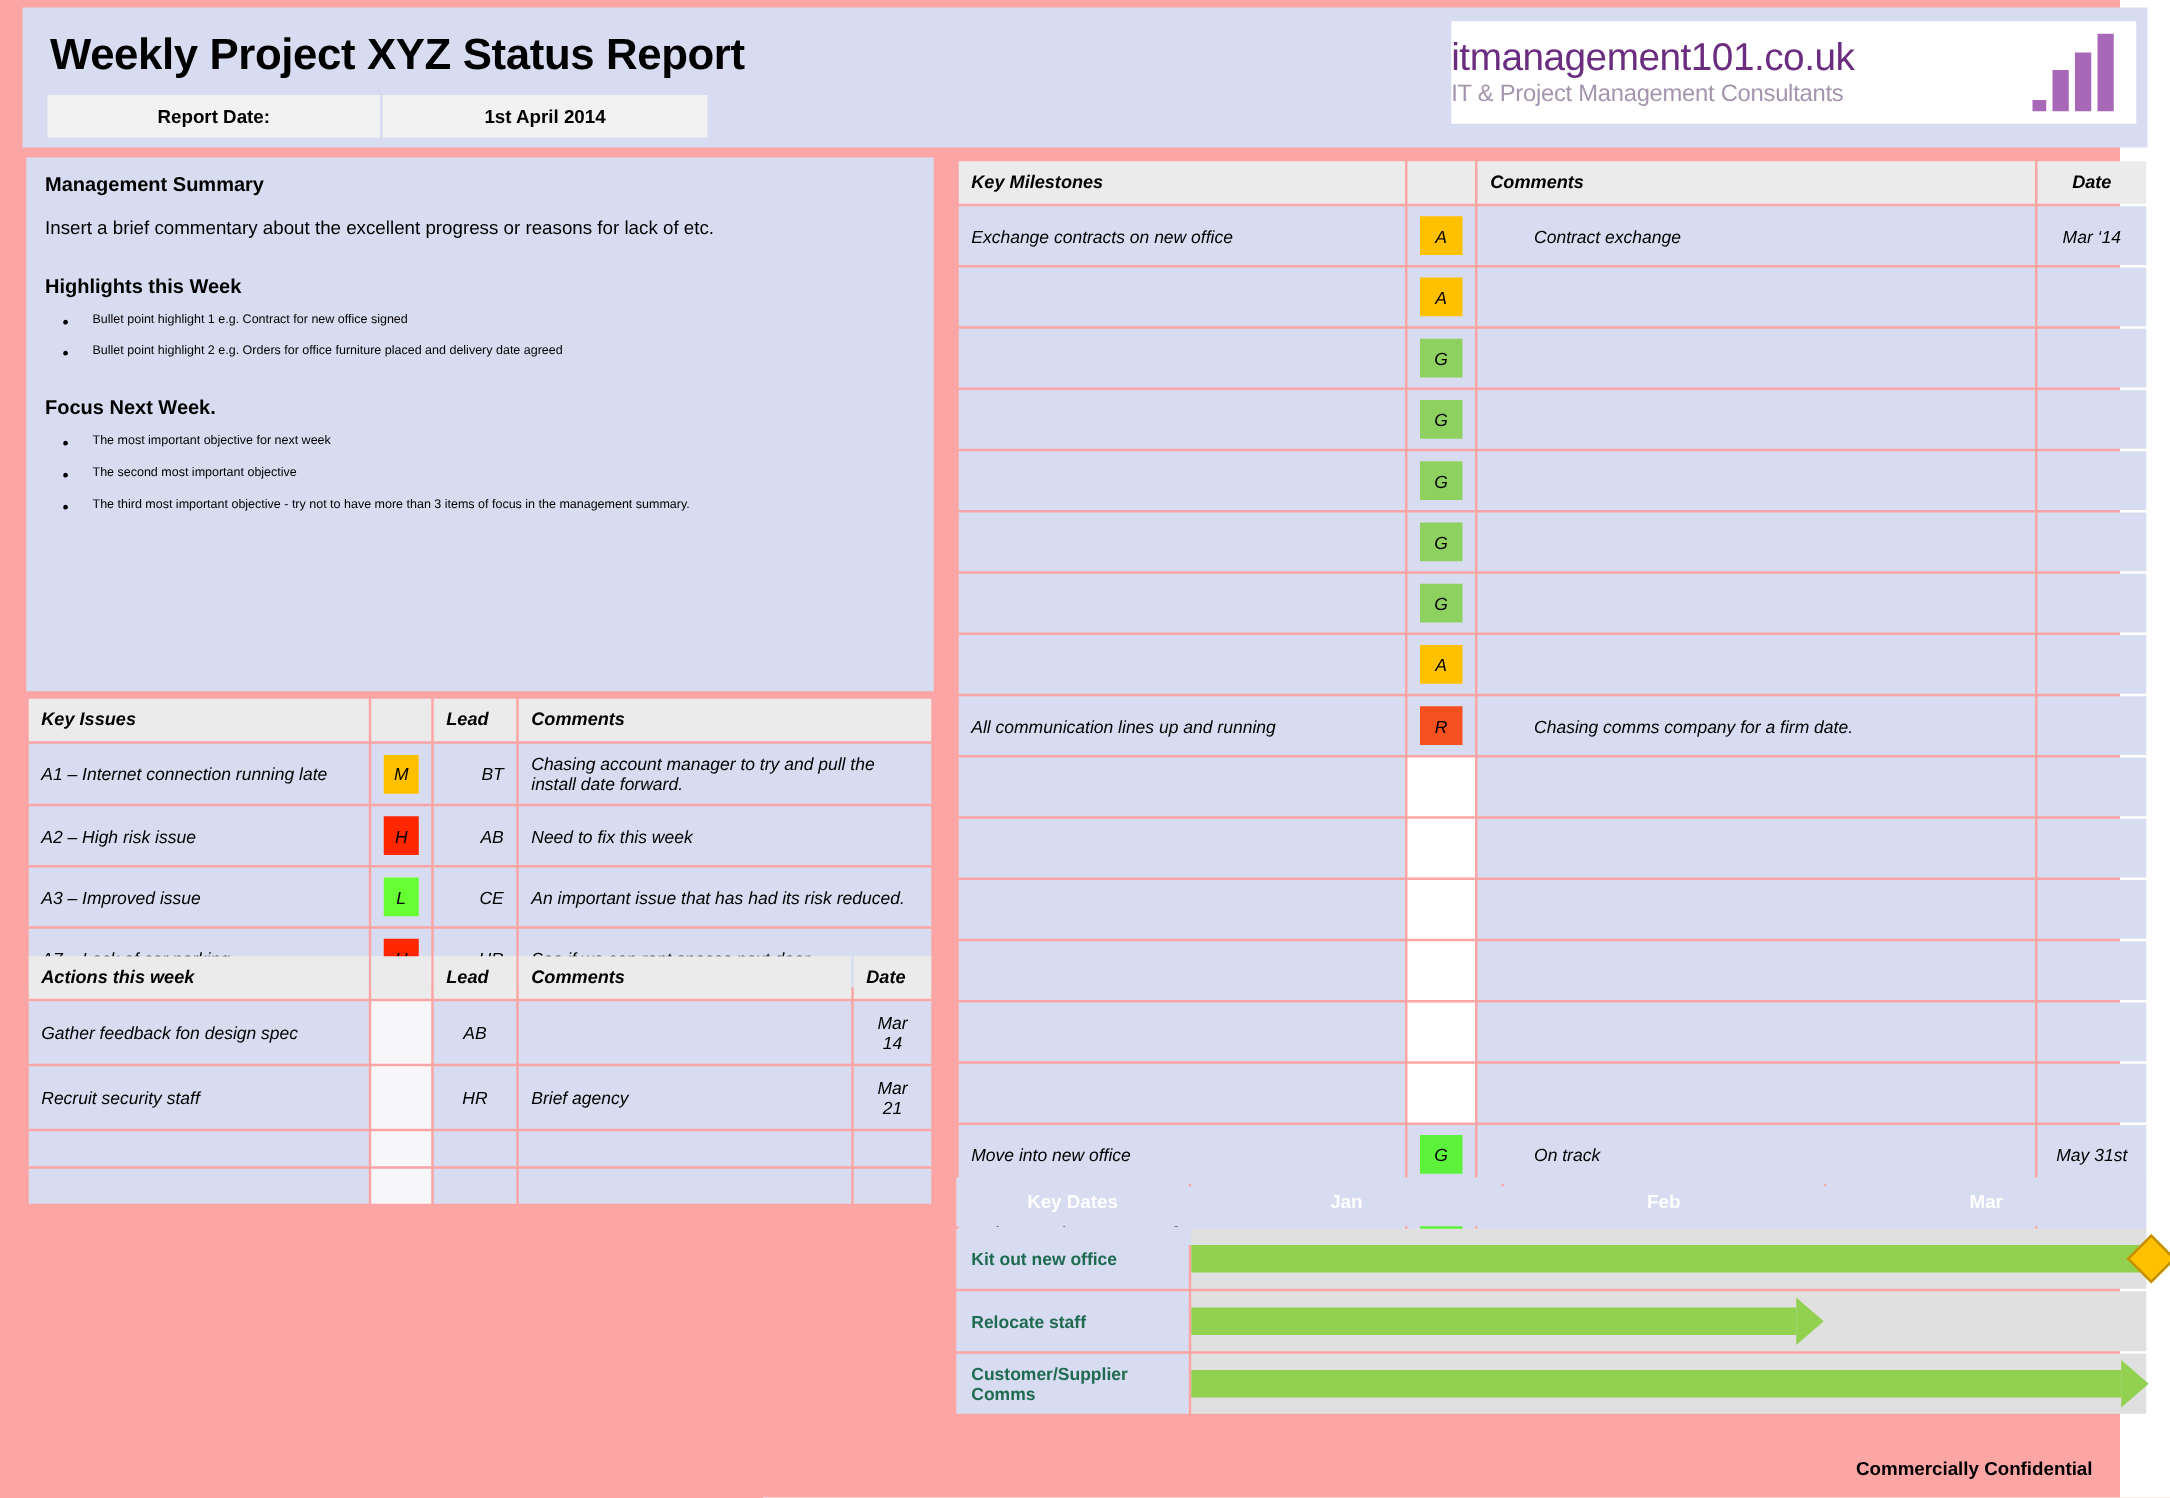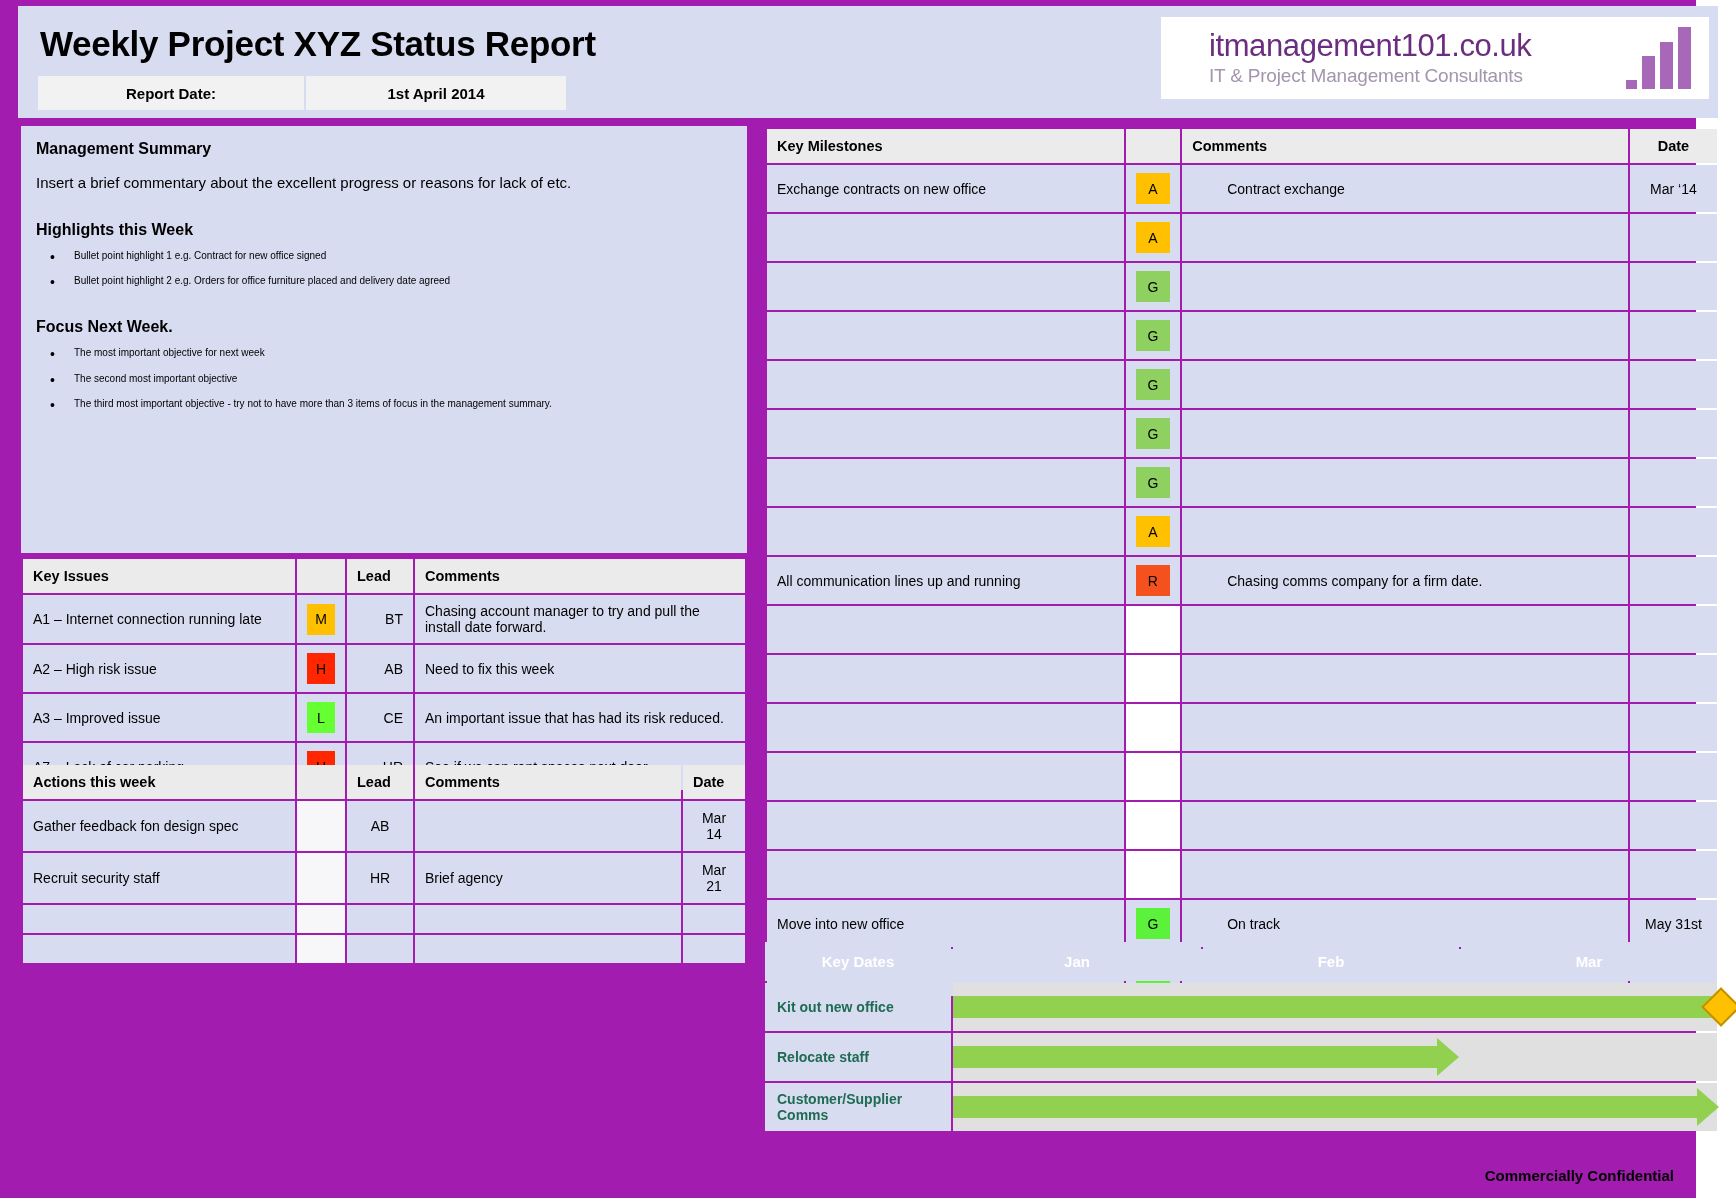--- a/index.html
+++ b/index.html
@@ -1,21 +1,21 @@
 <!DOCTYPE html>
 <html><head>
 <meta charset="utf-8">
 <style>
   * { box-sizing: border-box; margin: 0; padding: 0; }
   html, body {
     width: 1736px; height: 1198px;
     background: #ffffff;
     font-family: "Liberation Sans", sans-serif;
   }
-  .page { position: relative; width: 1696px; height: 1198px; background:#a21caf; }
+  .page { position: relative; width: 1696px; height: 1198px; background:#fca5a5; }
 
   
   .header {
     position: absolute; left: 18px; top: 6px; width: 1700px; height: 112px;
     background: #d8dcf0;
   }
   .title {
     position: absolute; left: 22px; top: 18px;
     font-size: 35px; font-weight: bold; color: #000; letter-spacing: -0.3px;
     white-space: nowrap;
@@ -30,21 +30,21 @@
     border-right: 2px solid #d8dcf0;
   }
   .date-value {
     flex:1; display:flex; align-items:center; justify-content:center;
     font-size: 15px; font-weight: bold; color:#000;
   }
   .logo-box {
     position: absolute; right: 9px; top: 11px; width: 548px; height: 82px;
     background: #ffffff; display:flex; align-items:center;
   }
-  .logo-text { flex:1; padding-left: 48px; }
+  .logo-text { flex:1; }
   .logo-main {
     font-size: 31px; color: #6b2d7f; font-weight: normal;
     letter-spacing: -0.4px; line-height: 1.1;
   }
   .logo-sub {
     font-size: 19px; color: #a494ad; letter-spacing: -0.2px; margin-top: 2px;
   }
   .logo-bars {
     display:flex; align-items:flex-end; gap:5px; height: 62px;
     padding-right: 18px;
@@ -67,21 +67,21 @@
   ul.bullets li {
     font-size: 10px; color:#000; position: relative;
     padding-left: 38px; margin-bottom: 11px; line-height: 1.42;
   }
   ul.bullets li:before {
     content: "\2022"; position: absolute; left: 14px; top: -1px;
     font-size: 14px;
   }
 
   
-  table.rep { border-collapse: separate; border-spacing: 2px; width: 100%; }
+  table.rep { border-collapse: separate; border-spacing: 2px; width: 100%; font-style: italic; }
   table.rep th {
     background: #ebebeb; font-size: 14.5px; font-weight: bold; color:#000;
     text-align: left; padding: 9px 10px; vertical-align: middle;
   }
   table.rep td {
     background: #d8dcf0; font-size: 14px; color:#000;
     padding: 8px 10px; vertical-align: middle;
   }
   .c-center { text-align:center; }
   .rag {

